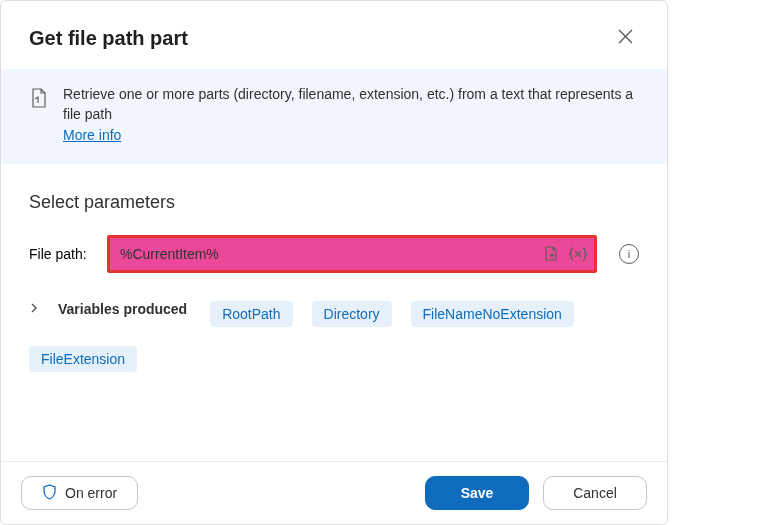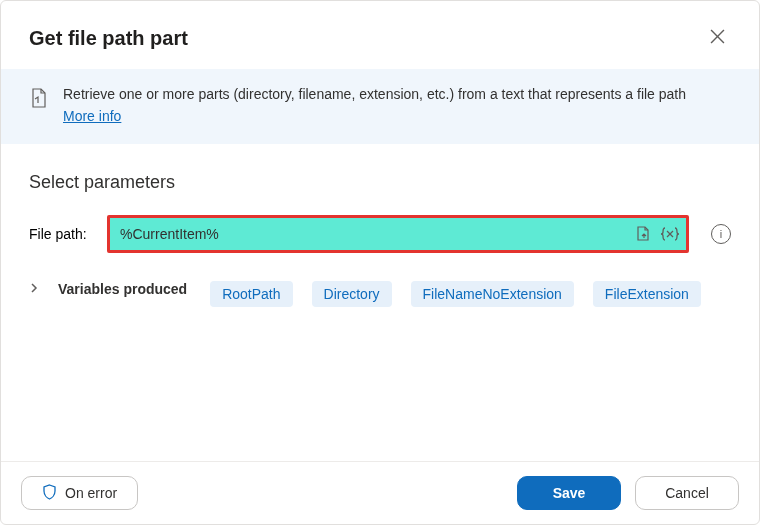--- a/index.html
+++ b/index.html
@@ -6,21 +6,21 @@
   body {
     font-family: "Segoe UI", -apple-system, sans-serif;
     font-size: 14px;
     color: #323130;
     background: #fff;
     width: 775px;
     height: 525px;
     overflow: hidden;
   }
   .dialog {
-    width: 760px;
+    width: 668px;
     height: 525px;
     border: 1px solid #e1dfdd;
     border-radius: 6px;
     display: flex;
     flex-direction: column;
     position: relative;
   }
   .header {
     display: flex;
     align-items: center;
@@ -80,21 +80,21 @@
     color: #000000;
   }
   .input-wrap {
     flex: 1;
     border: 3px solid #e3342f;
     border-radius: 2px;
     height: 38px;
     display: flex;
     align-items: center;
     padding: 0 6px 0 10px;
-    background: #5eead4;
+    background: #ec4899;
   }
   .input-wrap input {
     flex: 1;
     border: none;
     outline: none;
     font-size: 14px;
     font-family: inherit;
     color: #323130;
     background: transparent;
   }

